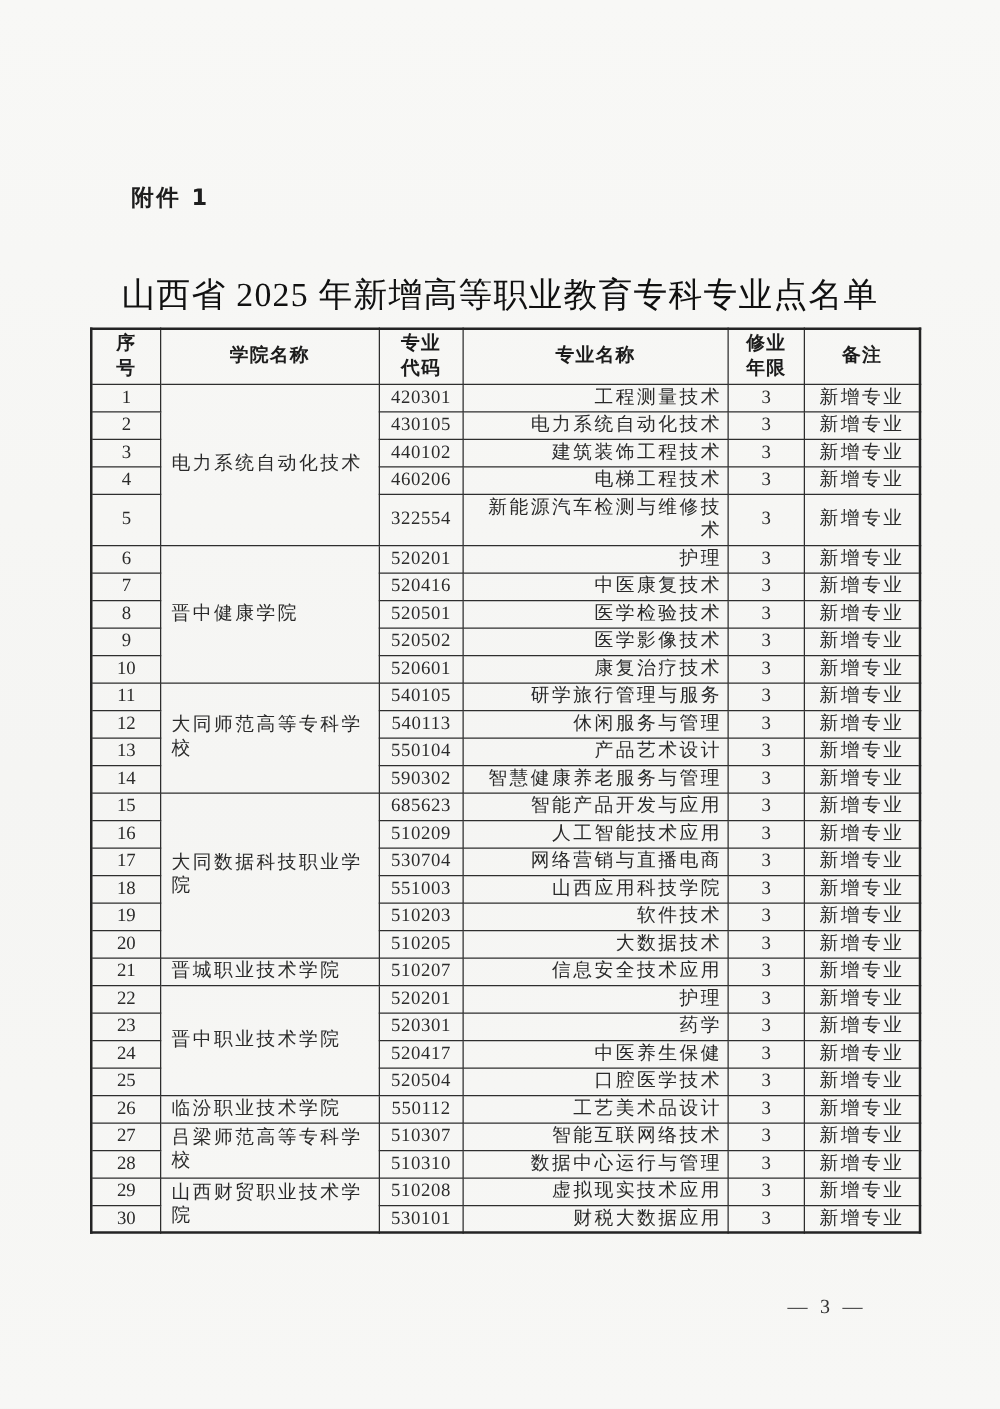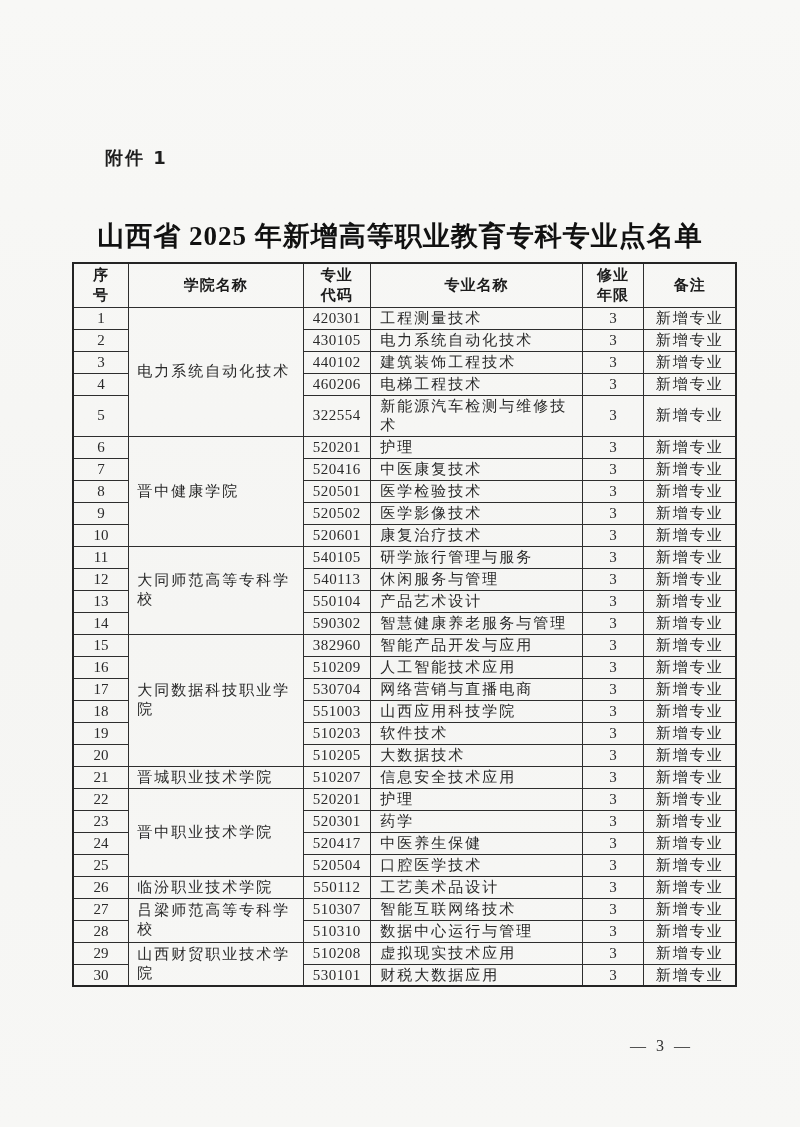--- a/index.html
+++ b/index.html
@@ -24,21 +24,21 @@
     font-size: 18px;
     color: #1e1e1e;
     letter-spacing: 2px;
   }
   .title {
     position: absolute;
     left: 0; right: 0; top: 218px;
     margin: 0;
     text-align: center;
     font-size: 27px;
-    font-weight: bold;
+    font-weight: normal;
     color: #111;
     letter-spacing: 1px;
   }
   table.majors {
     position: absolute;
     left: 72px; top: 262px;
     width: 665px;
     border-collapse: collapse;
     table-layout: fixed;
     border: 2px solid #242424;
@@ -64,21 +64,21 @@
     font-size: 15px;
     height: 22px;
     line-height: 1.25;
     vertical-align: middle;
     padding: 1px 4px;
     color: #2a2a2a;
   }
   td.cell-no     { text-align: center; letter-spacing: 0; }
   td.cell-college{ text-align: left; padding-left: 8px; letter-spacing: 2px; }
   td.cell-code   { text-align: center; letter-spacing: 0.5px; }
-  td.cell-major  { text-align: left; padding-left: 9px; letter-spacing: 2px; }
+  td.cell-major  { text-align: right; padding-left: 9px; letter-spacing: 2px; }
   td.cell-years  { text-align: center; letter-spacing: 0; }
   td.cell-note   { text-align: center; letter-spacing: 2px; }
   .page-number {
     position: absolute;
     top: 1037px; left: 630px;
     font-size: 16px;
     color: #333;
     letter-spacing: 3px;
     white-space: nowrap;
   }
@@ -211,21 +211,21 @@
         <tr>
           <td class="cell-no">14</td>
           <td class="cell-code">590302</td>
           <td class="cell-major">智慧健康养老服务与管理</td>
           <td class="cell-years">3</td>
           <td class="cell-note">新增专业</td>
         </tr>
         <tr>
           <td class="cell-no">15</td>
           <td class="cell-college" rowspan="6">大同数据科技职业学院</td>
-          <td class="cell-code">382960</td>
+          <td class="cell-code">685623</td>
           <td class="cell-major">智能产品开发与应用</td>
           <td class="cell-years">3</td>
           <td class="cell-note">新增专业</td>
         </tr>
         <tr>
           <td class="cell-no">16</td>
           <td class="cell-code">510209</td>
           <td class="cell-major">人工智能技术应用</td>
           <td class="cell-years">3</td>
           <td class="cell-note">新增专业</td>

